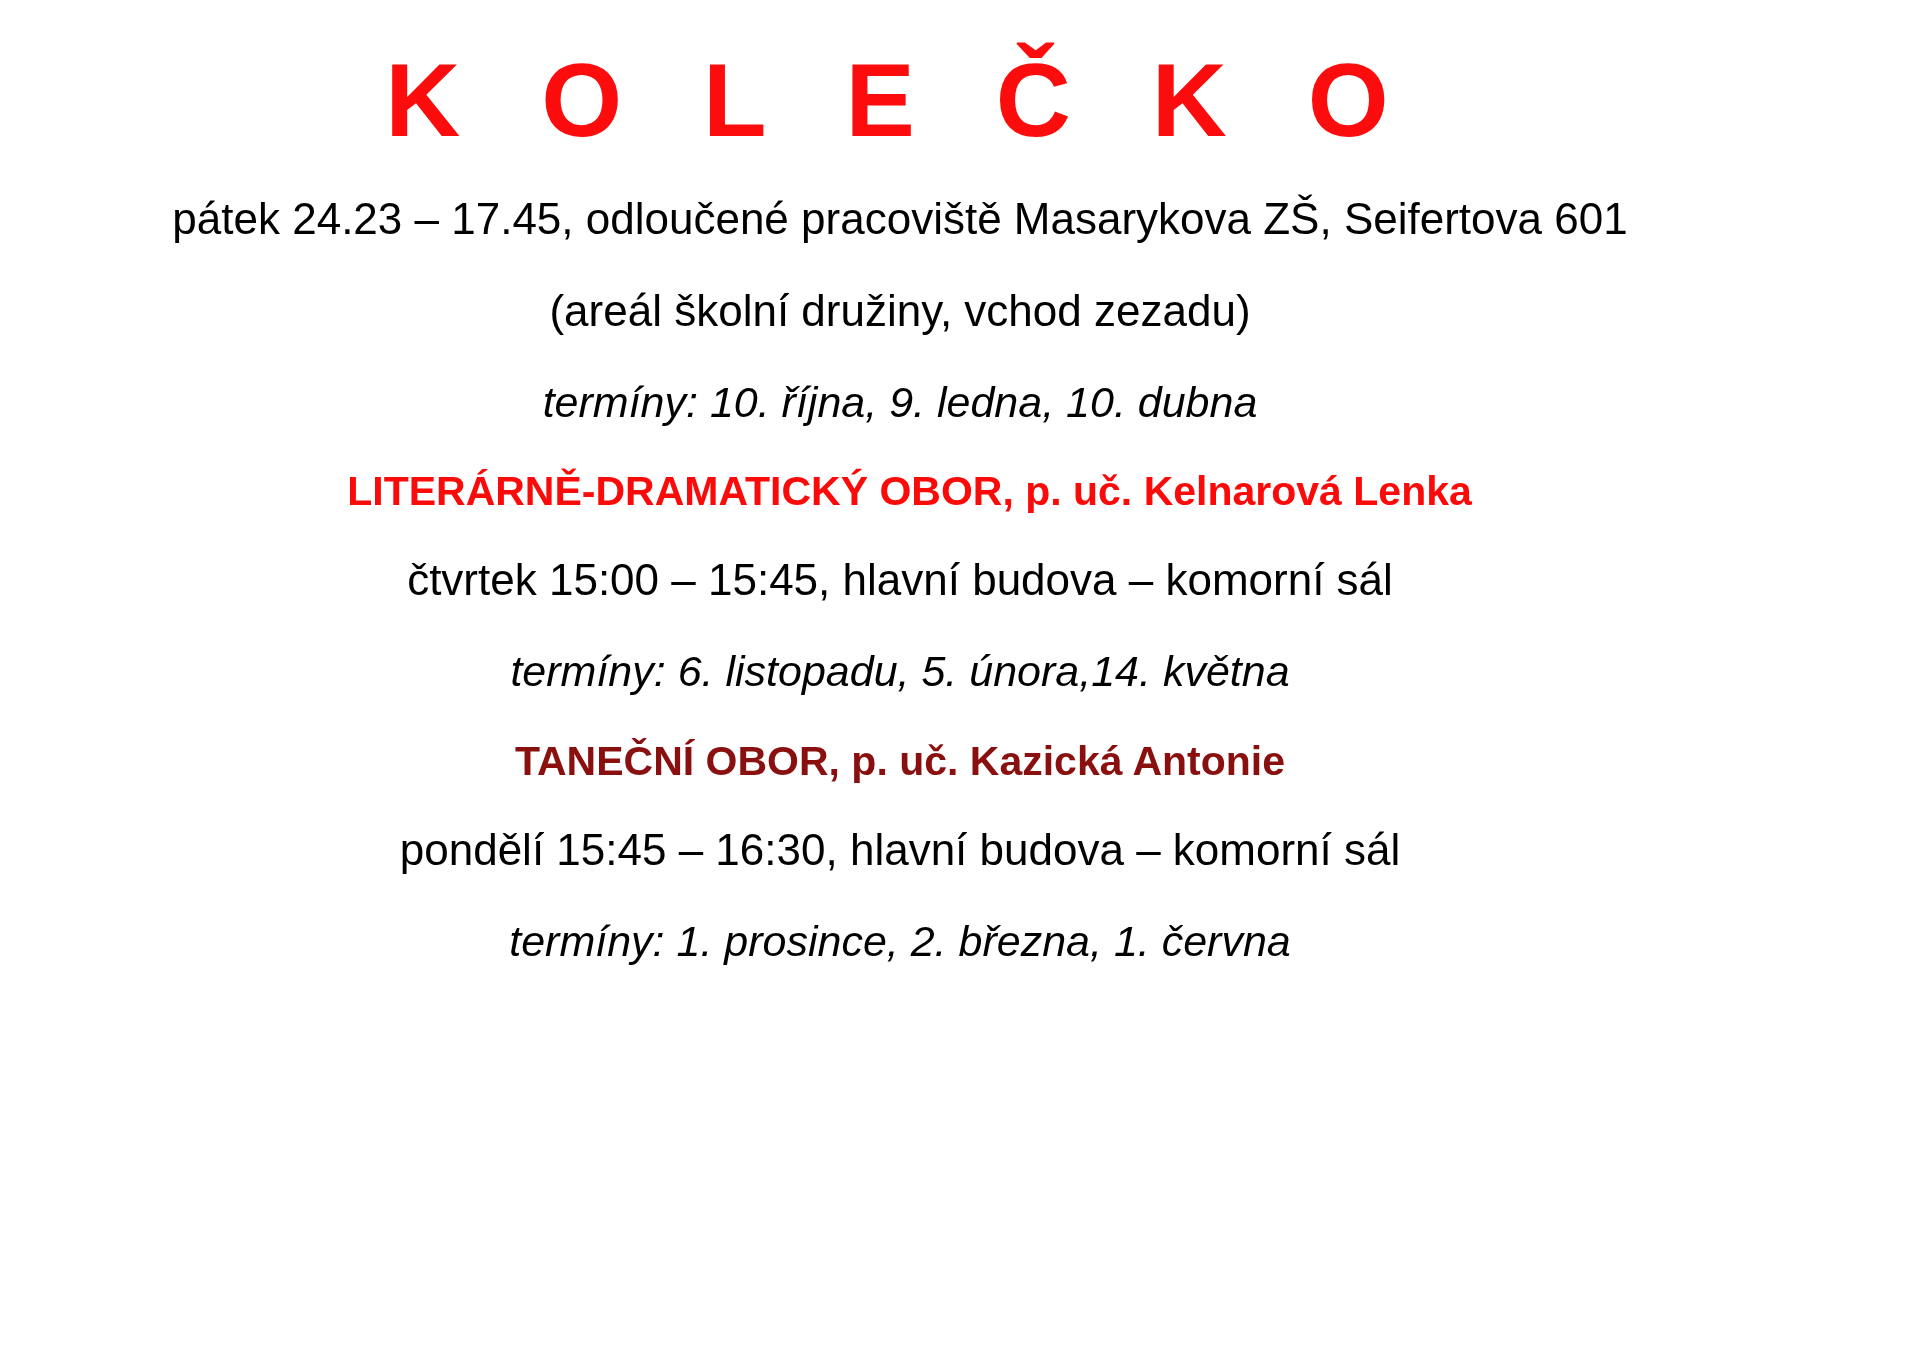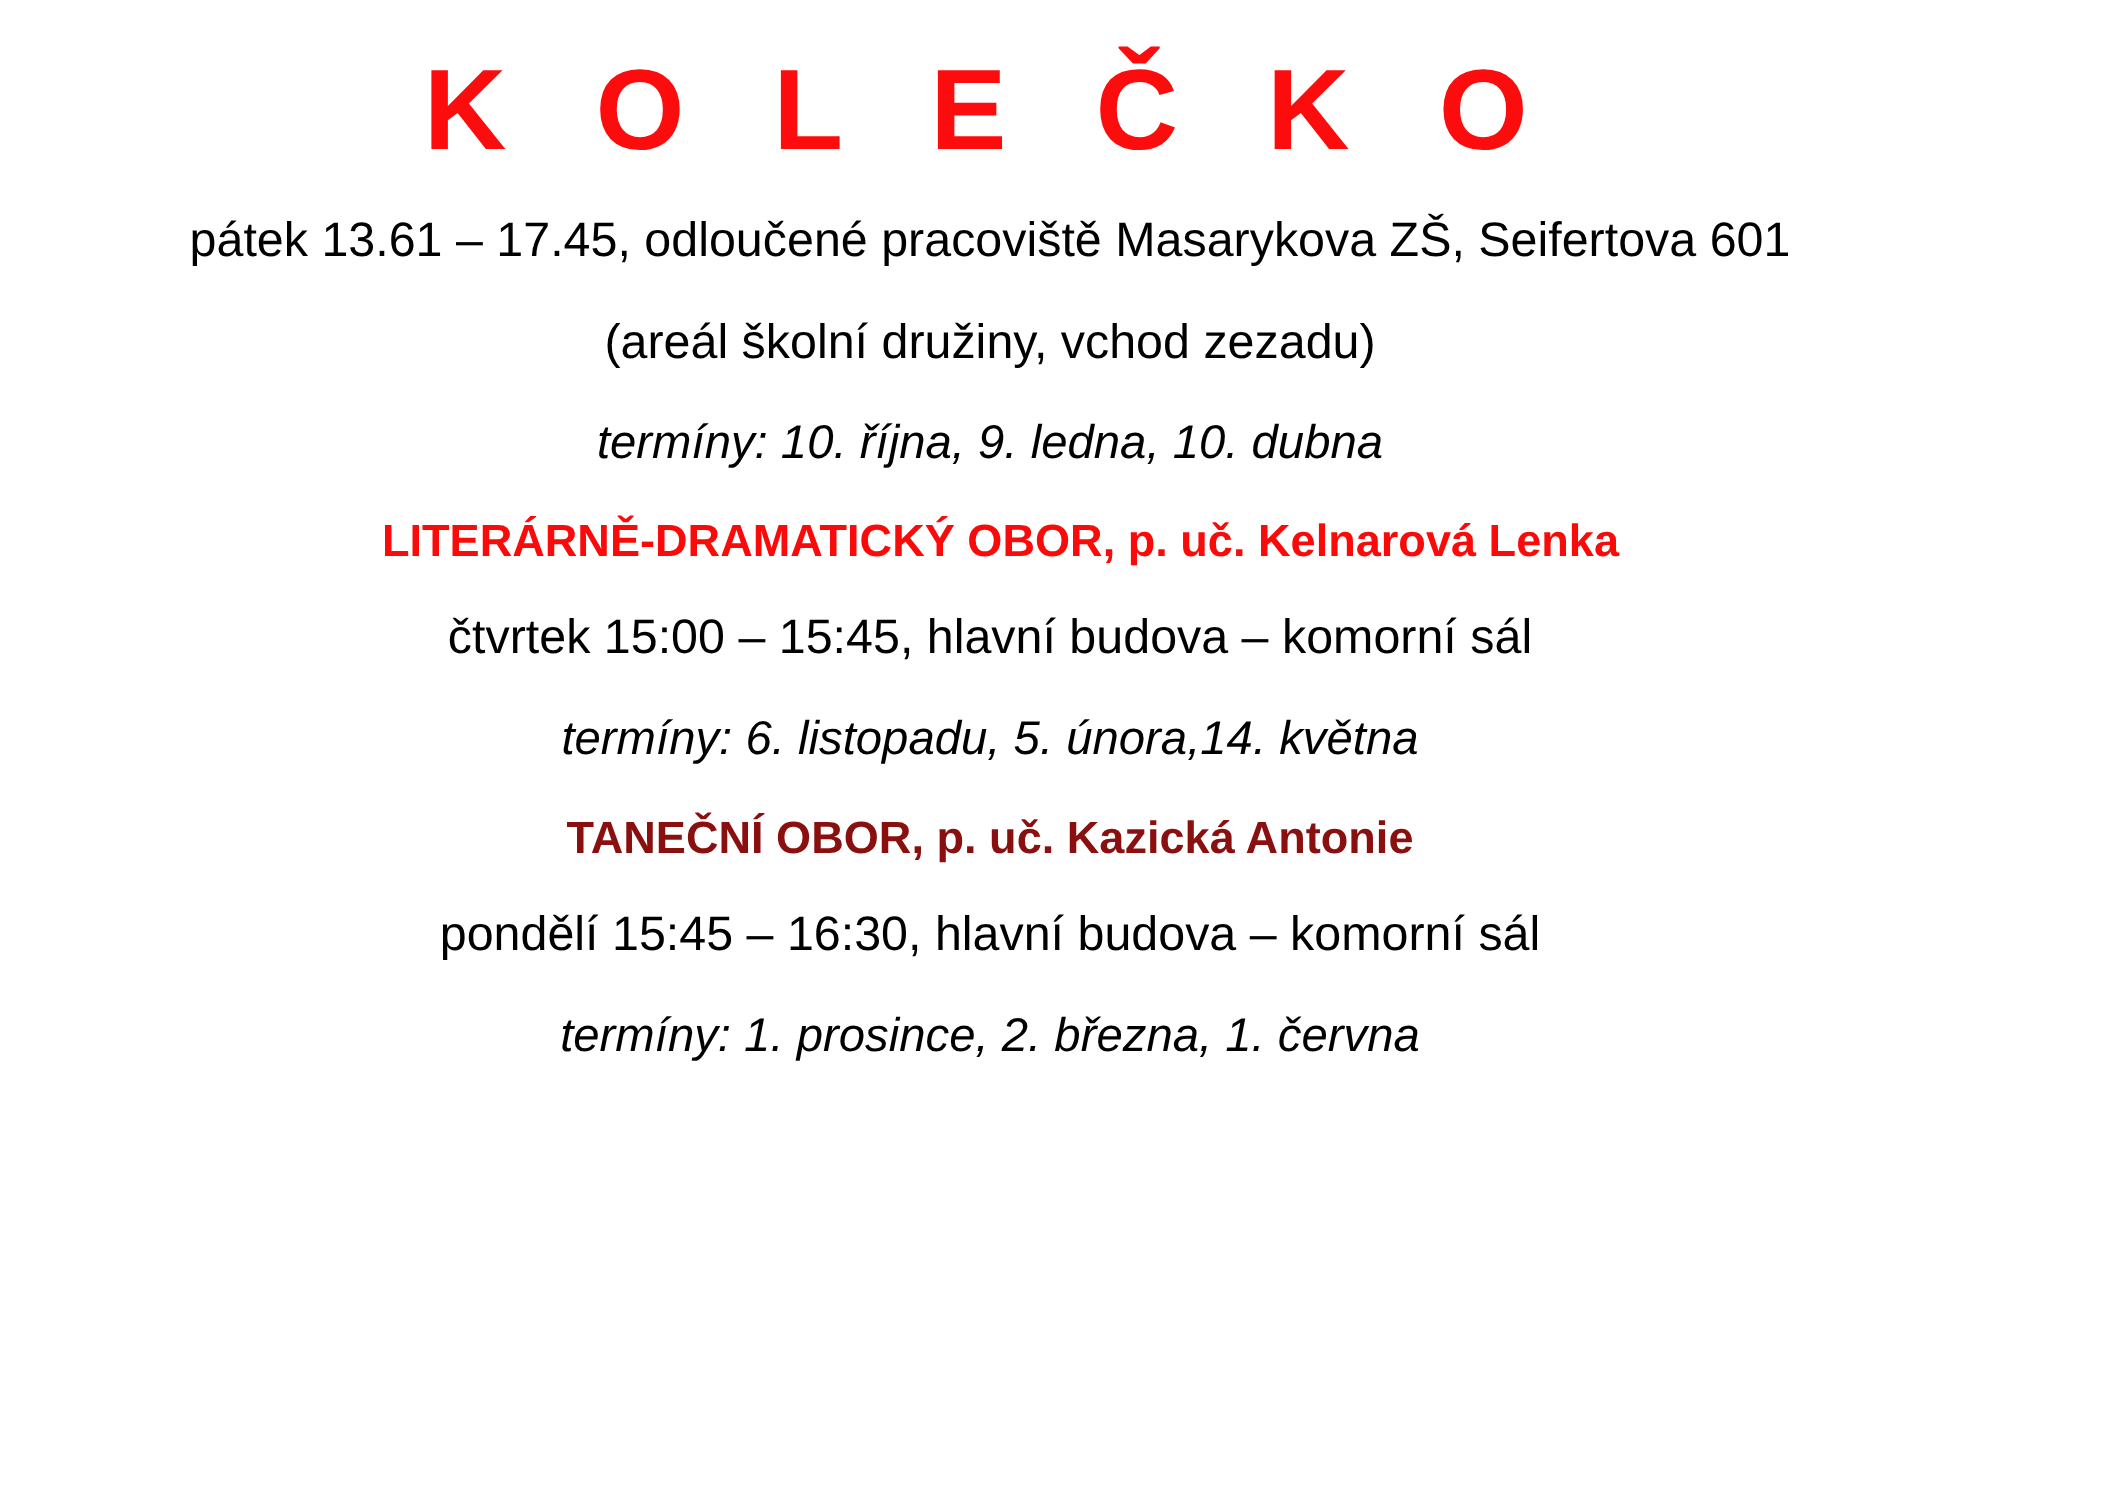--- a/index.html
+++ b/index.html
@@ -72,21 +72,21 @@
   .row-b7 { margin-top: 48px; }
 </style>
 </head>
 <body>
 
 <div class="page">
 
   <h1 class="title">K O L E Č K O</h1>
 
   <div class="block">
-    <div class="body-line row-b1">pátek 13.61 – 17.45, odloučené pracoviště Masarykova ZŠ, Seifertova 601</div>
+    <div class="body-line row-b1">pátek 24.23 – 17.45, odloučené pracoviště Masarykova ZŠ, Seifertova 601</div>
     <div class="body-line row-b2">(areál školní družiny, vchod zezadu)</div>
     <div class="body-line italic row-b3">termíny: 10. října, 9. ledna, 10. dubna</div>
   </div>
 
   <div class="block">
     <div class="heading drama row-h2">LITERÁRNĚ-DRAMATICKÝ OBOR, p. uč. Kelnarová Lenka</div>
     <div class="body-line row-b4">čtvrtek 15:00 – 15:45, hlavní budova – komorní sál</div>
     <div class="body-line italic row-b5">termíny: 6. listopadu, 5. února,14. května</div>
   </div>
 

